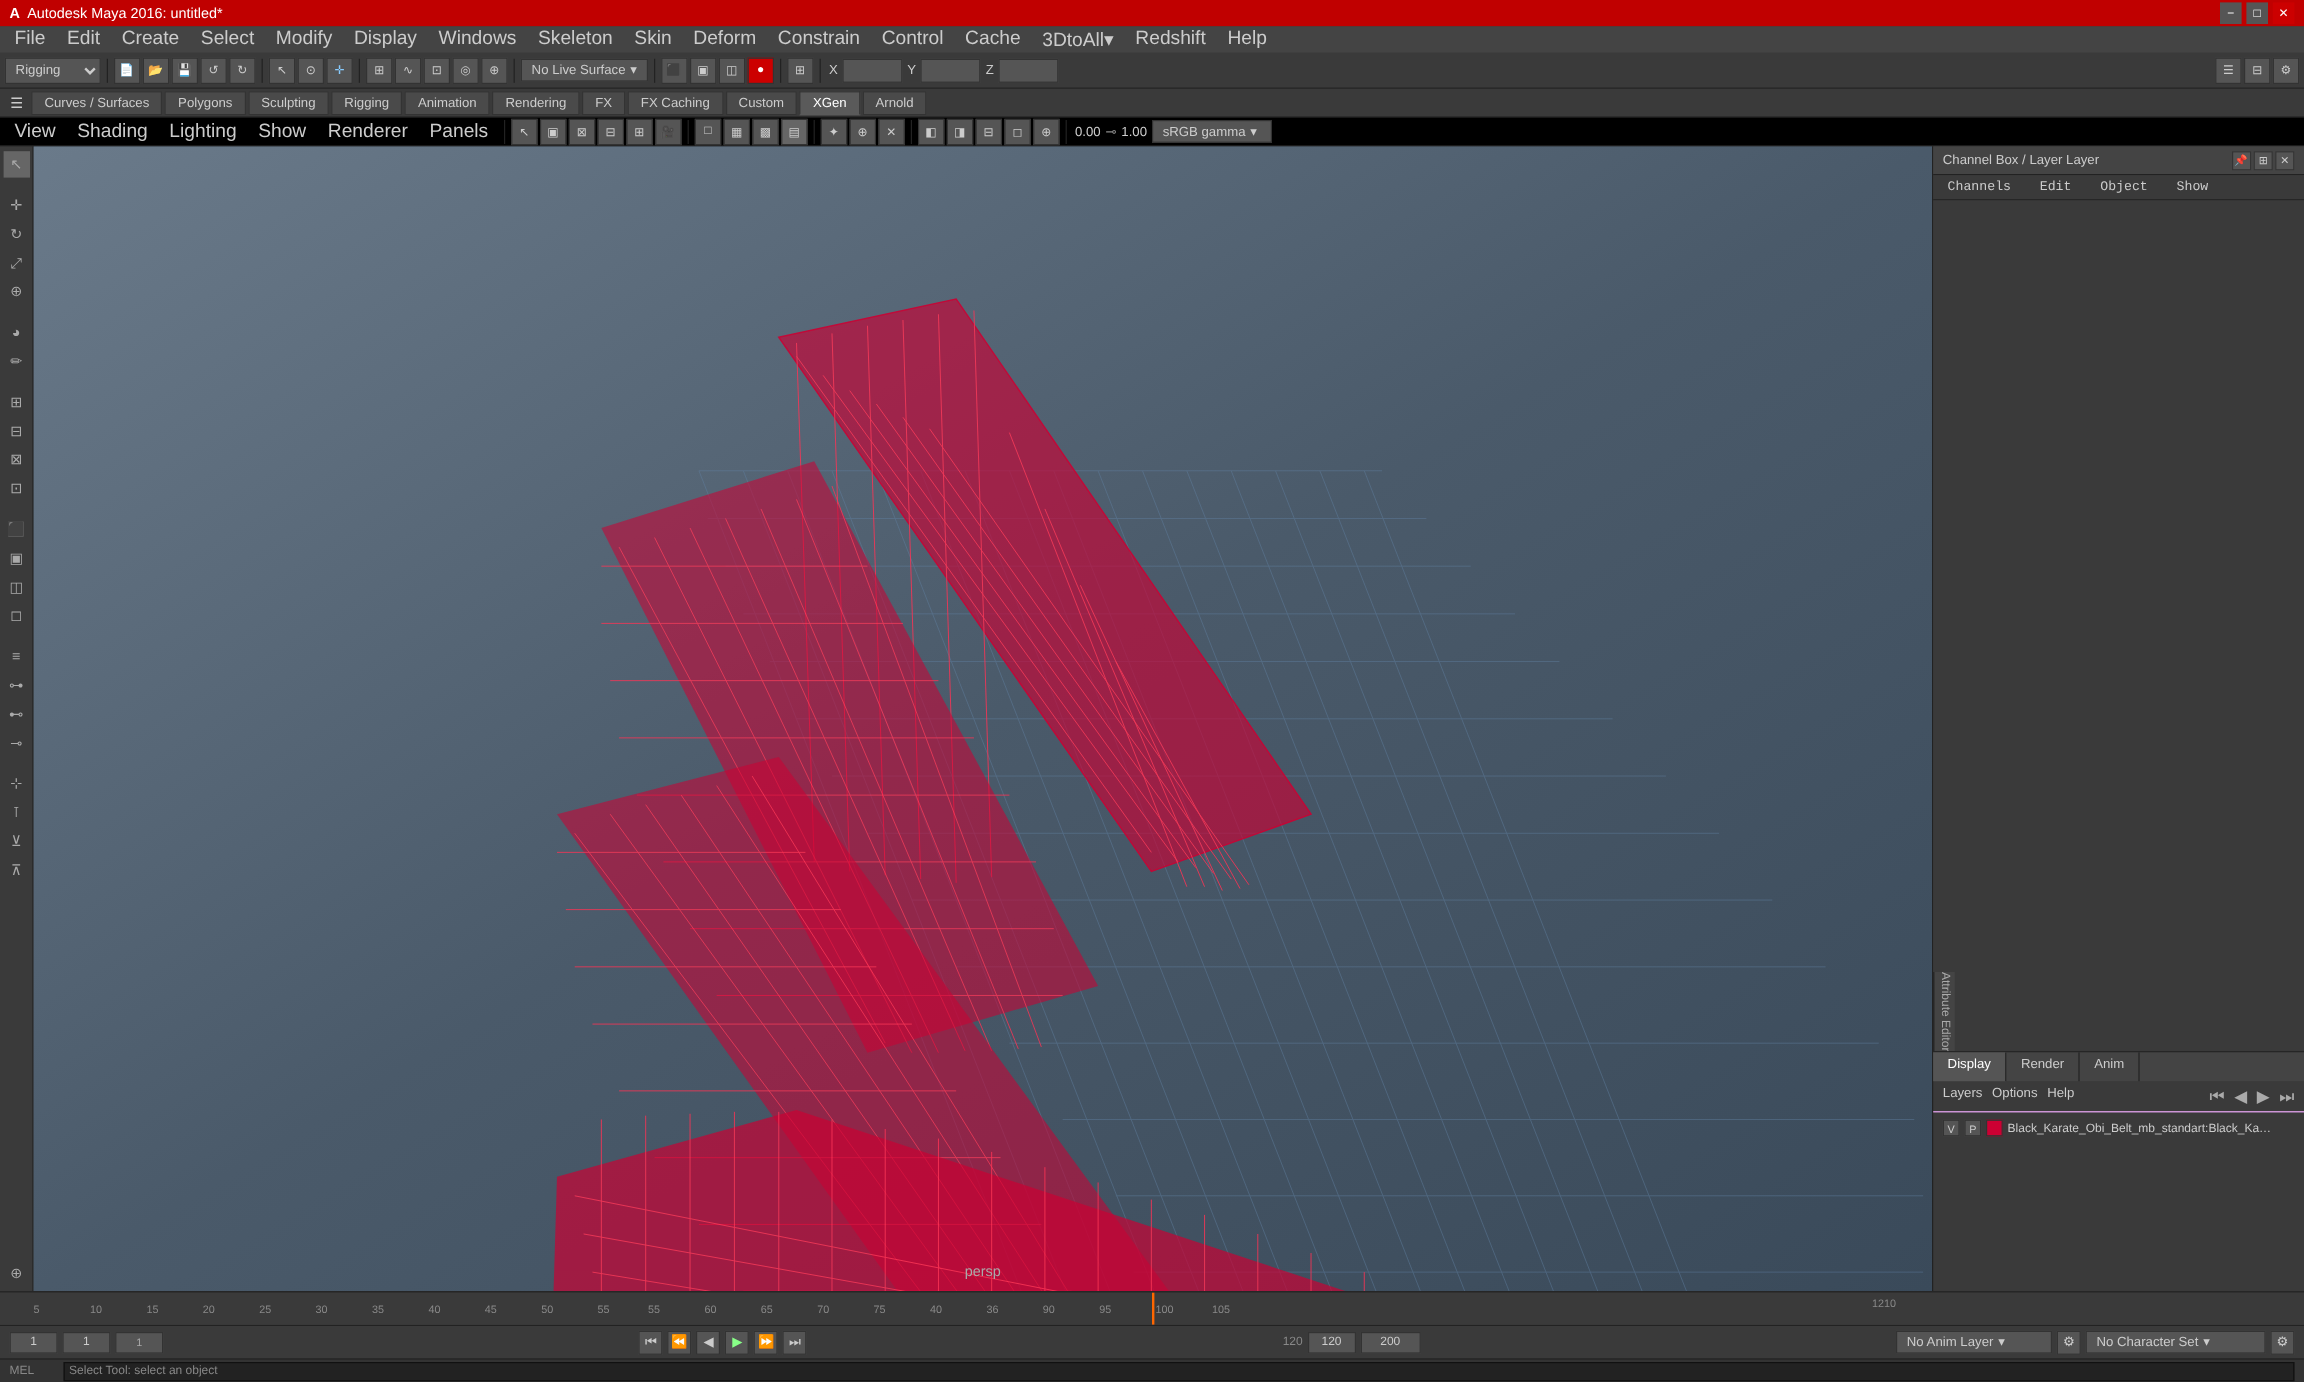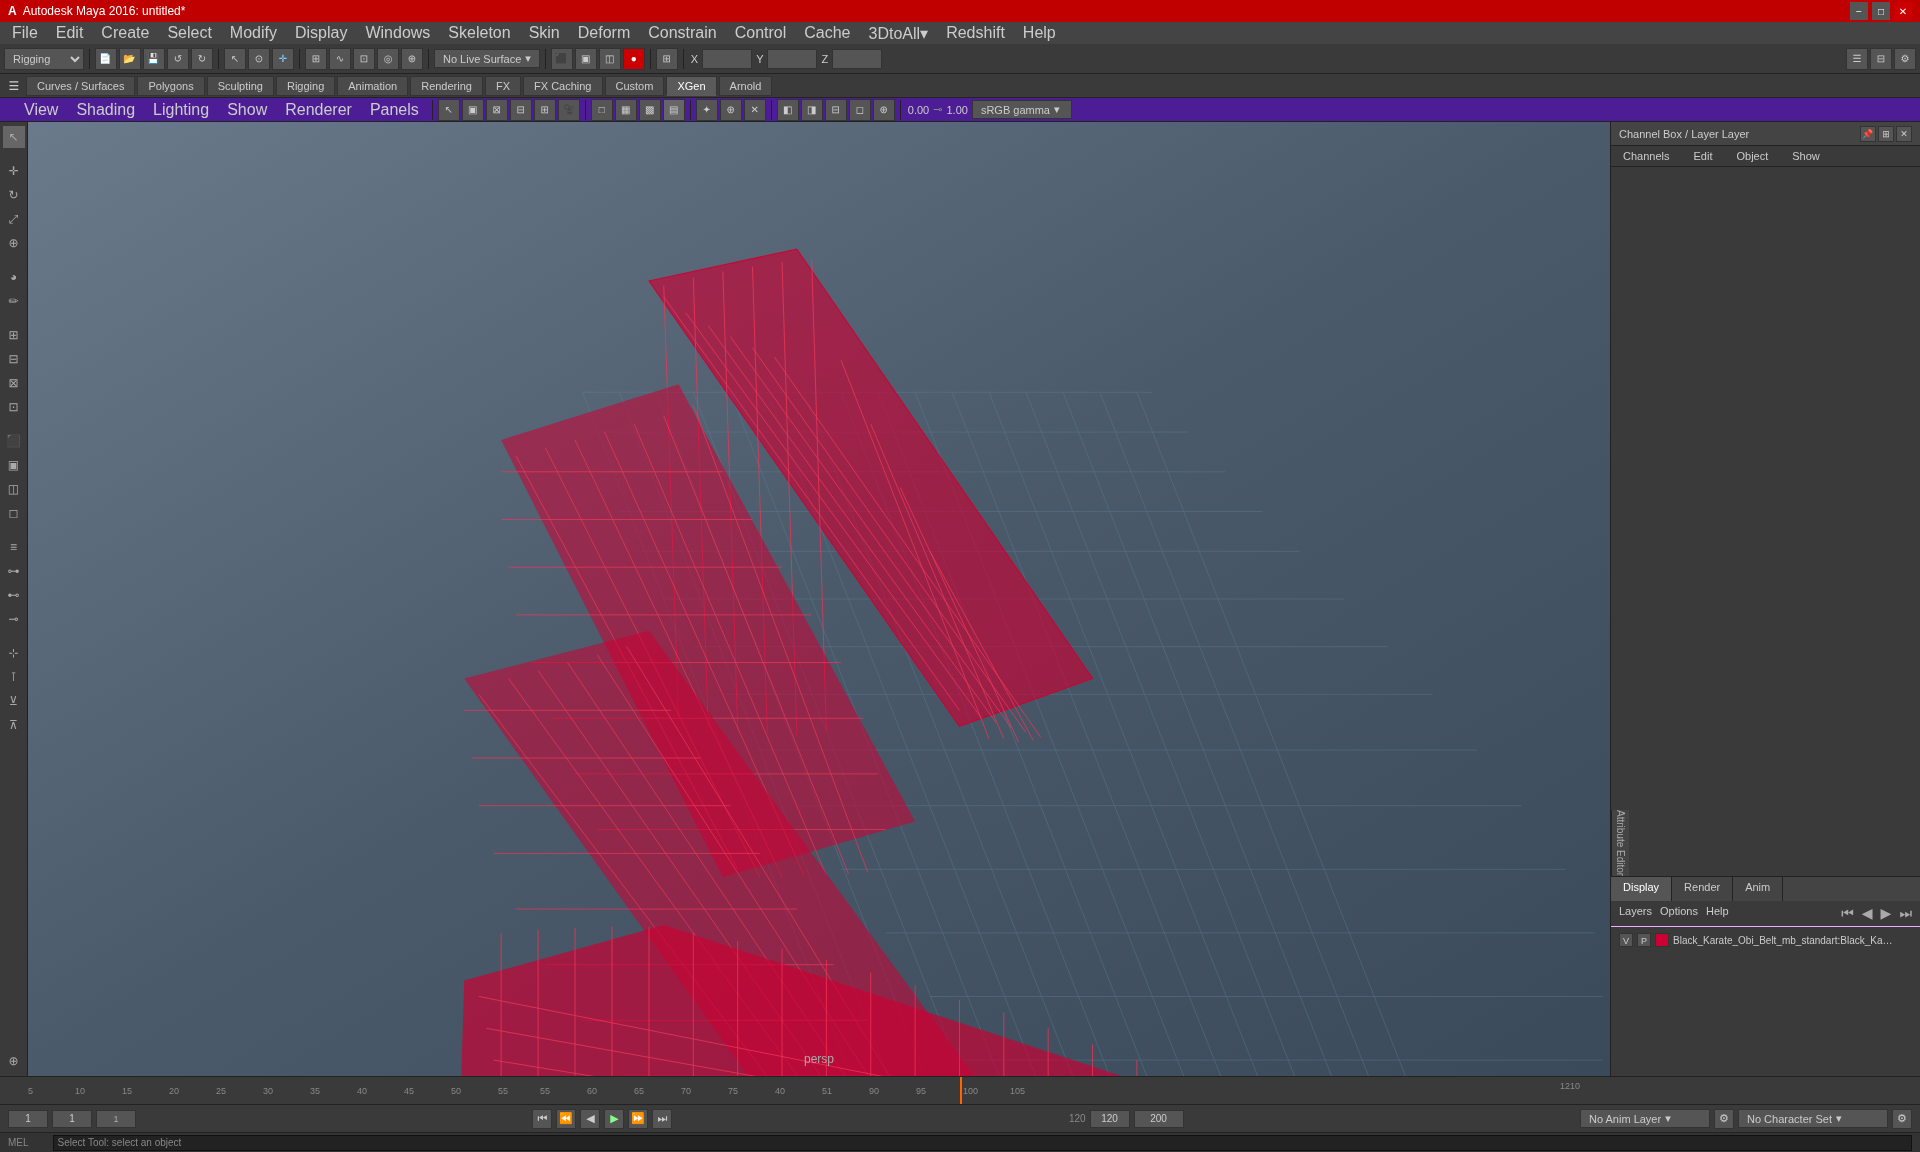--- a/index.html
+++ b/index.html
@@ -116,24 +116,24 @@
       margin: 0 1px;
       cursor: pointer;
       display: inline-flex; align-items: center; justify-content: center;
       font-size: 12px;
     }
 
     
     #toolbar2 {
       width: 100%;
       height: 24px;
-      background: #4c1d95;
-      display: flex;
-      align-items: center;
-      padding: 0 16px;
+      background: #000000;
+      display: flex;
+      align-items: center;
+      padding: 0 4px;
       gap: 2px;
       border-bottom: 1px solid #222;
     }
 
     
     #main-area {
       display: flex;
       width: 100%;
       height: calc(1152px - 22px - 22px - 30px - 24px - 24px - 28px - 28px - 20px);
     }
@@ -197,20 +197,21 @@
       background: #444;
       display: flex;
       align-items: center;
       justify-content: space-between;
       padding: 0 8px;
       border-bottom: 1px solid #222;
     }
     #channel-box-tabs {
       display: flex;
       gap: 4px;
+      font-family: Liberation Mono, monospace;
     }
     .cb-tab {
       padding: 2px 8px;
       font-size: 11px;
       color: #ccc;
       cursor: pointer;
     }
     #channel-box-body {
       flex: 1;
       padding: 4px;
@@ -738,21 +739,21 @@
     <span class="ruler-tick" style="left:357px;">40</span>
     <span class="ruler-tick" style="left:404px;">45</span>
     <span class="ruler-tick" style="left:451px;">50</span>
     <span class="ruler-tick" style="left:498px;">55</span>
     <span class="ruler-tick" style="left:540px;">55</span>
     <span class="ruler-tick" style="left:587px;">60</span>
     <span class="ruler-tick" style="left:634px;">65</span>
     <span class="ruler-tick" style="left:681px;">70</span>
     <span class="ruler-tick" style="left:728px;">75</span>
     <span class="ruler-tick" style="left:775px;">40</span>
-    <span class="ruler-tick" style="left:822px;">51</span>
+    <span class="ruler-tick" style="left:822px;">36</span>
     <span class="ruler-tick" style="left:869px;">90</span>
     <span class="ruler-tick" style="left:916px;">95</span>
     <span class="ruler-tick" style="left:963px;">100</span>
     <span class="ruler-tick" style="left:1010px;">105</span>
   </div>
 
   <div style="position:absolute;right:340px;top:4px;font-size:9px;color:#888;">1210</div>
 </div>
 
 <div id="bottom-controls">

